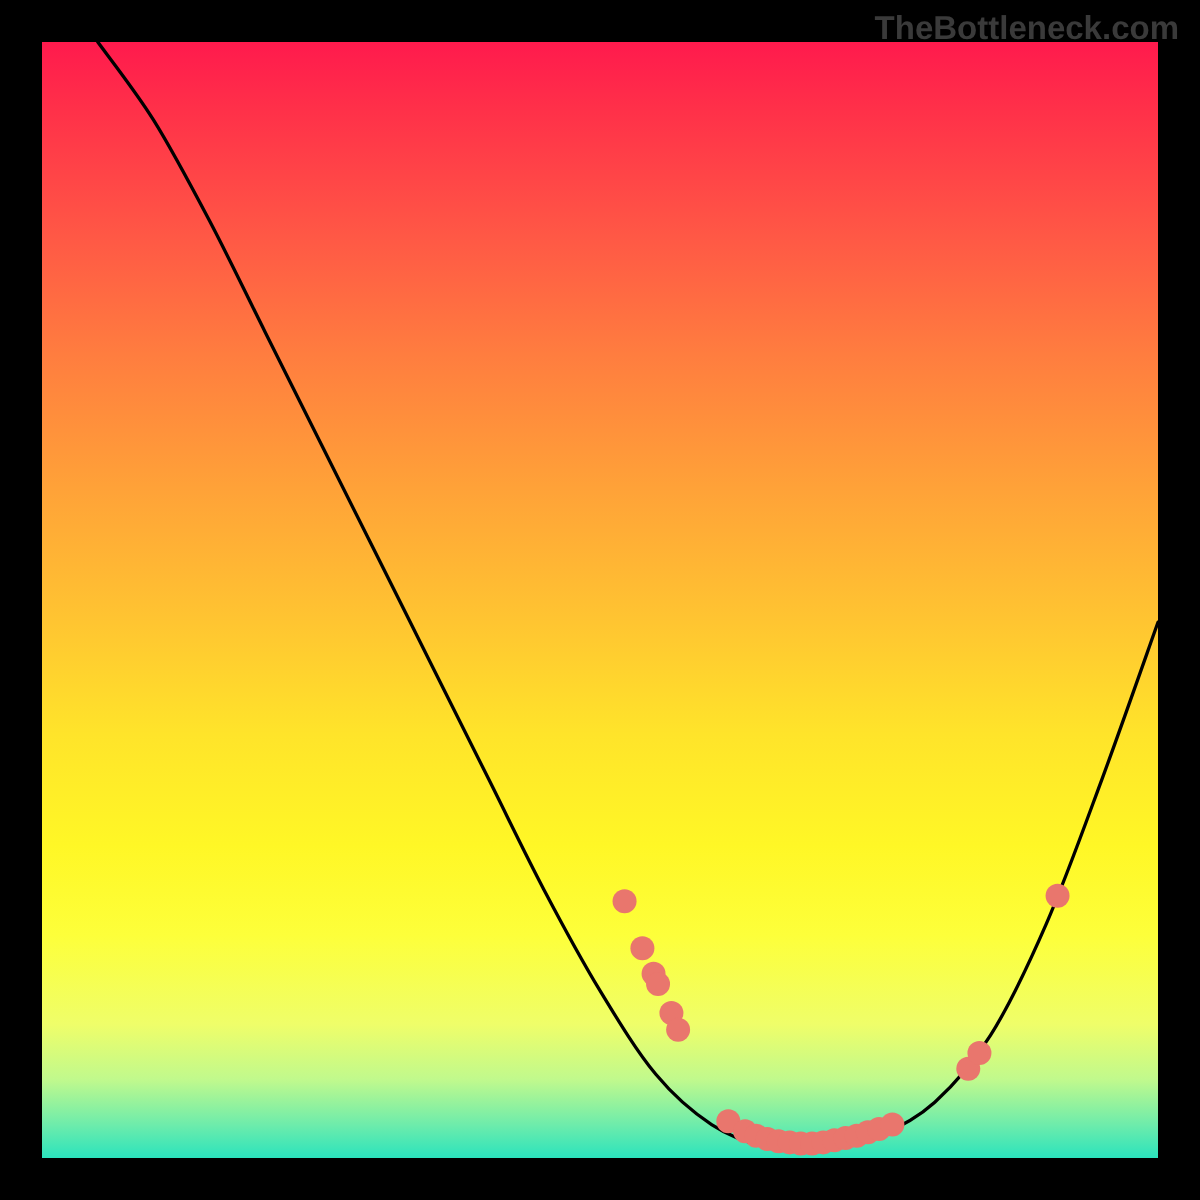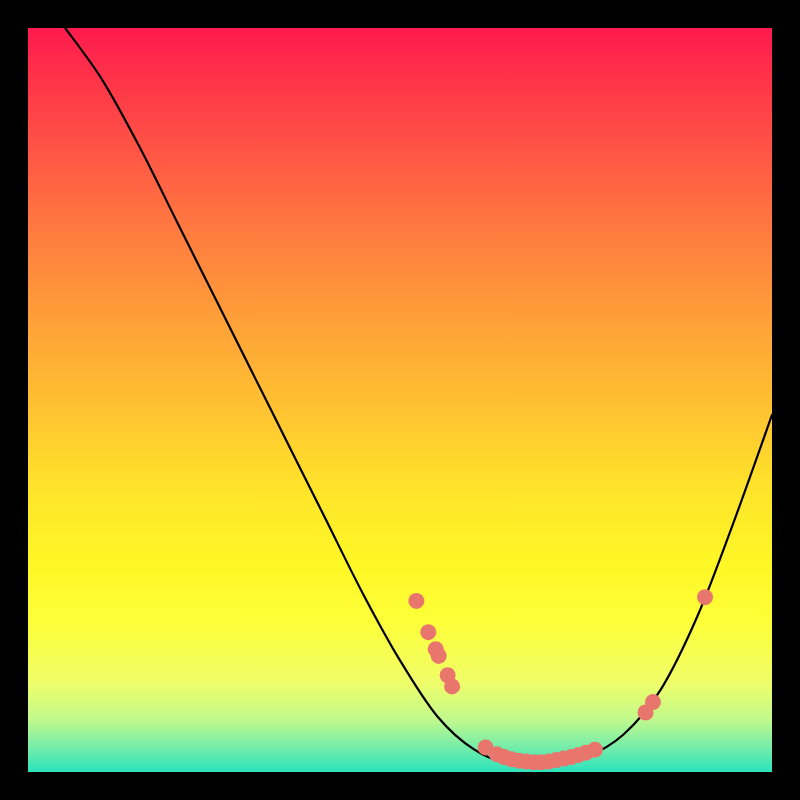--- a/index.html
+++ b/index.html
@@ -60,20 +60,21 @@
     top: 0;
     width: 744px;
     height: 744px;
     overflow: visible;
   }
 </style>
 </head>
 <body>
 
 <div class="stage">
+  <div class="watermark">TheBottleneck.com</div>
 
   <div class="plot">
     <div class="gradient"></div>
     <svg class="curve" viewBox="0 0 744 744">
       <path id="curve-path" fill="none" stroke="#000000" stroke-width="2.2" stroke-linecap="round" stroke-linejoin="round" d="M 37.2,0 C 43.400000000000006,8.679999999999987 62.00000000000001,32.23999999999991 74.4,52.07999999999993 C 86.80000000000001,71.91999999999994 99.19999999999999,95.48000000000006 111.6,119.04000000000008 C 124,142.6000000000001 136.4,168.64000000000007 148.8,193.44000000000005 C 161.20000000000002,218.24000000000004 173.6,243.04 186,267.84 C 198.4,292.64 210.79999999999998,317.43999999999994 223.2,342.23999999999995 C 235.6,367.03999999999996 247.99999999999997,391.84 260.4,416.64 C 272.79999999999995,441.44 285.20000000000005,466.23999999999995 297.6,491.03999999999996 C 310,515.8399999999999 322.40000000000003,541.8800000000001 334.8,565.44 C 347.2,589 359.6,611.9399999999999 372,632.4 C 384.4,652.86 396.80000000000007,673.32 409.20000000000005,688.2 C 421.6,703.08 434,713.62 446.4,721.68 C 458.79999999999995,729.7399999999999 471.20000000000005,734.0799999999999 483.6,736.56 C 496,739.04 508.4,737.8 520.8,736.56 C 533.1999999999999,735.3199999999999 545.6,734.08 558,729.12 C 570.4,724.16 582.8000000000001,717.9599999999999 595.2,706.8 C 607.6,695.64 620,682 632.4,662.16 C 644.8,642.3199999999999 657.2,616.28 669.6,587.76 C 682,559.24 694.4,524.52 706.8,491.03999999999996 C 719.1999999999999,457.55999999999995 737.8,404.24 744,386.88"></path>
       <g id="markers">
           <circle cx="388.368" cy="572.88" r="8" fill="#e9766d"></circle>
           <circle cx="400.27199999999993" cy="604.1279999999999" r="8" fill="#e9766d"></circle>
           <circle cx="407.71199999999993" cy="621.24" r="8" fill="#e9766d"></circle>
           <circle cx="410.68800000000005" cy="627.936" r="8" fill="#e9766d"></circle>

